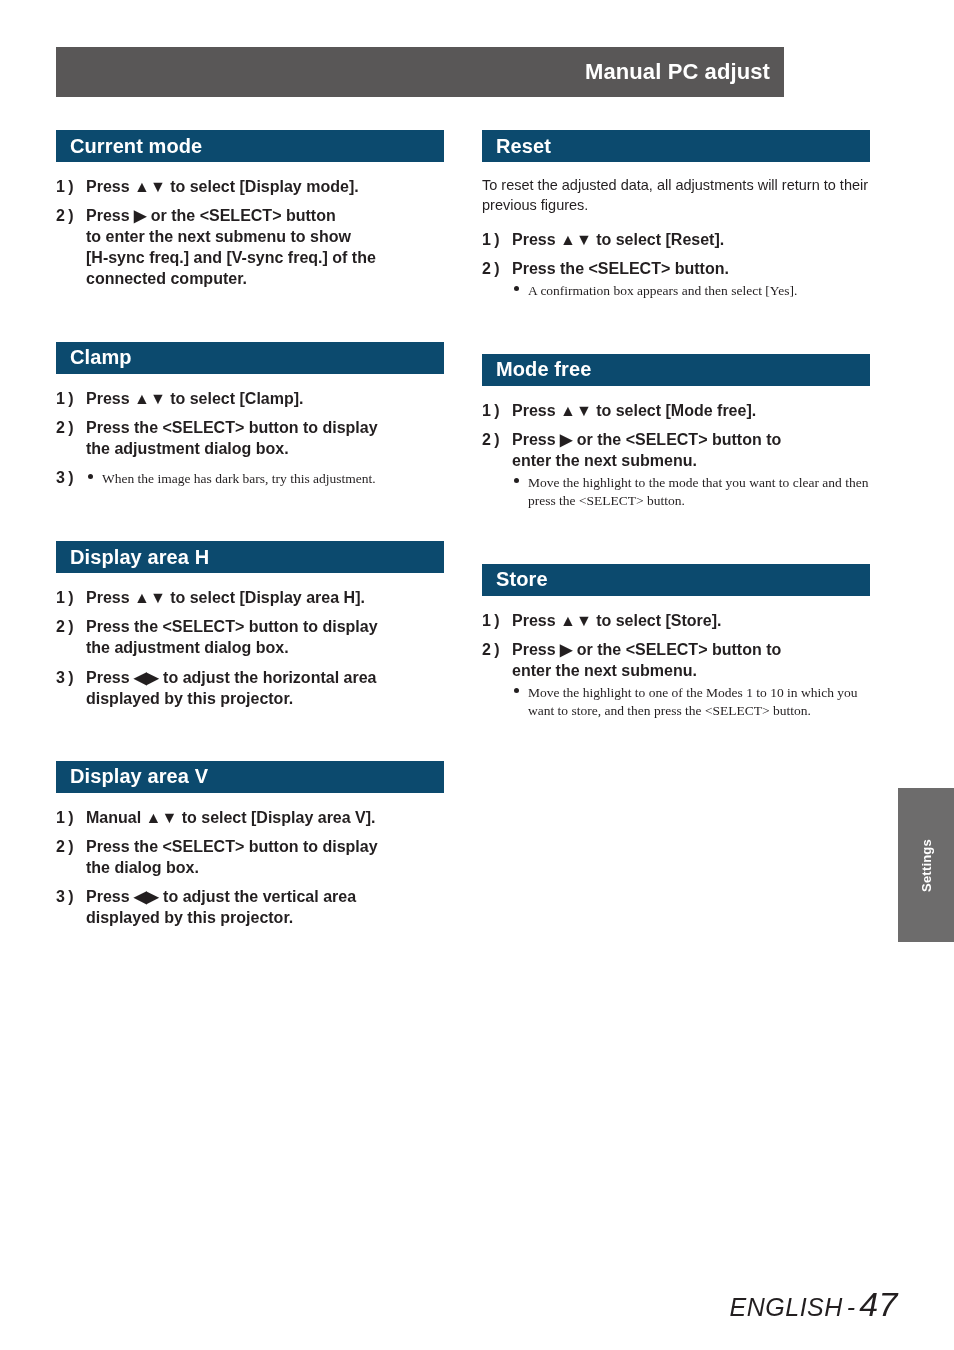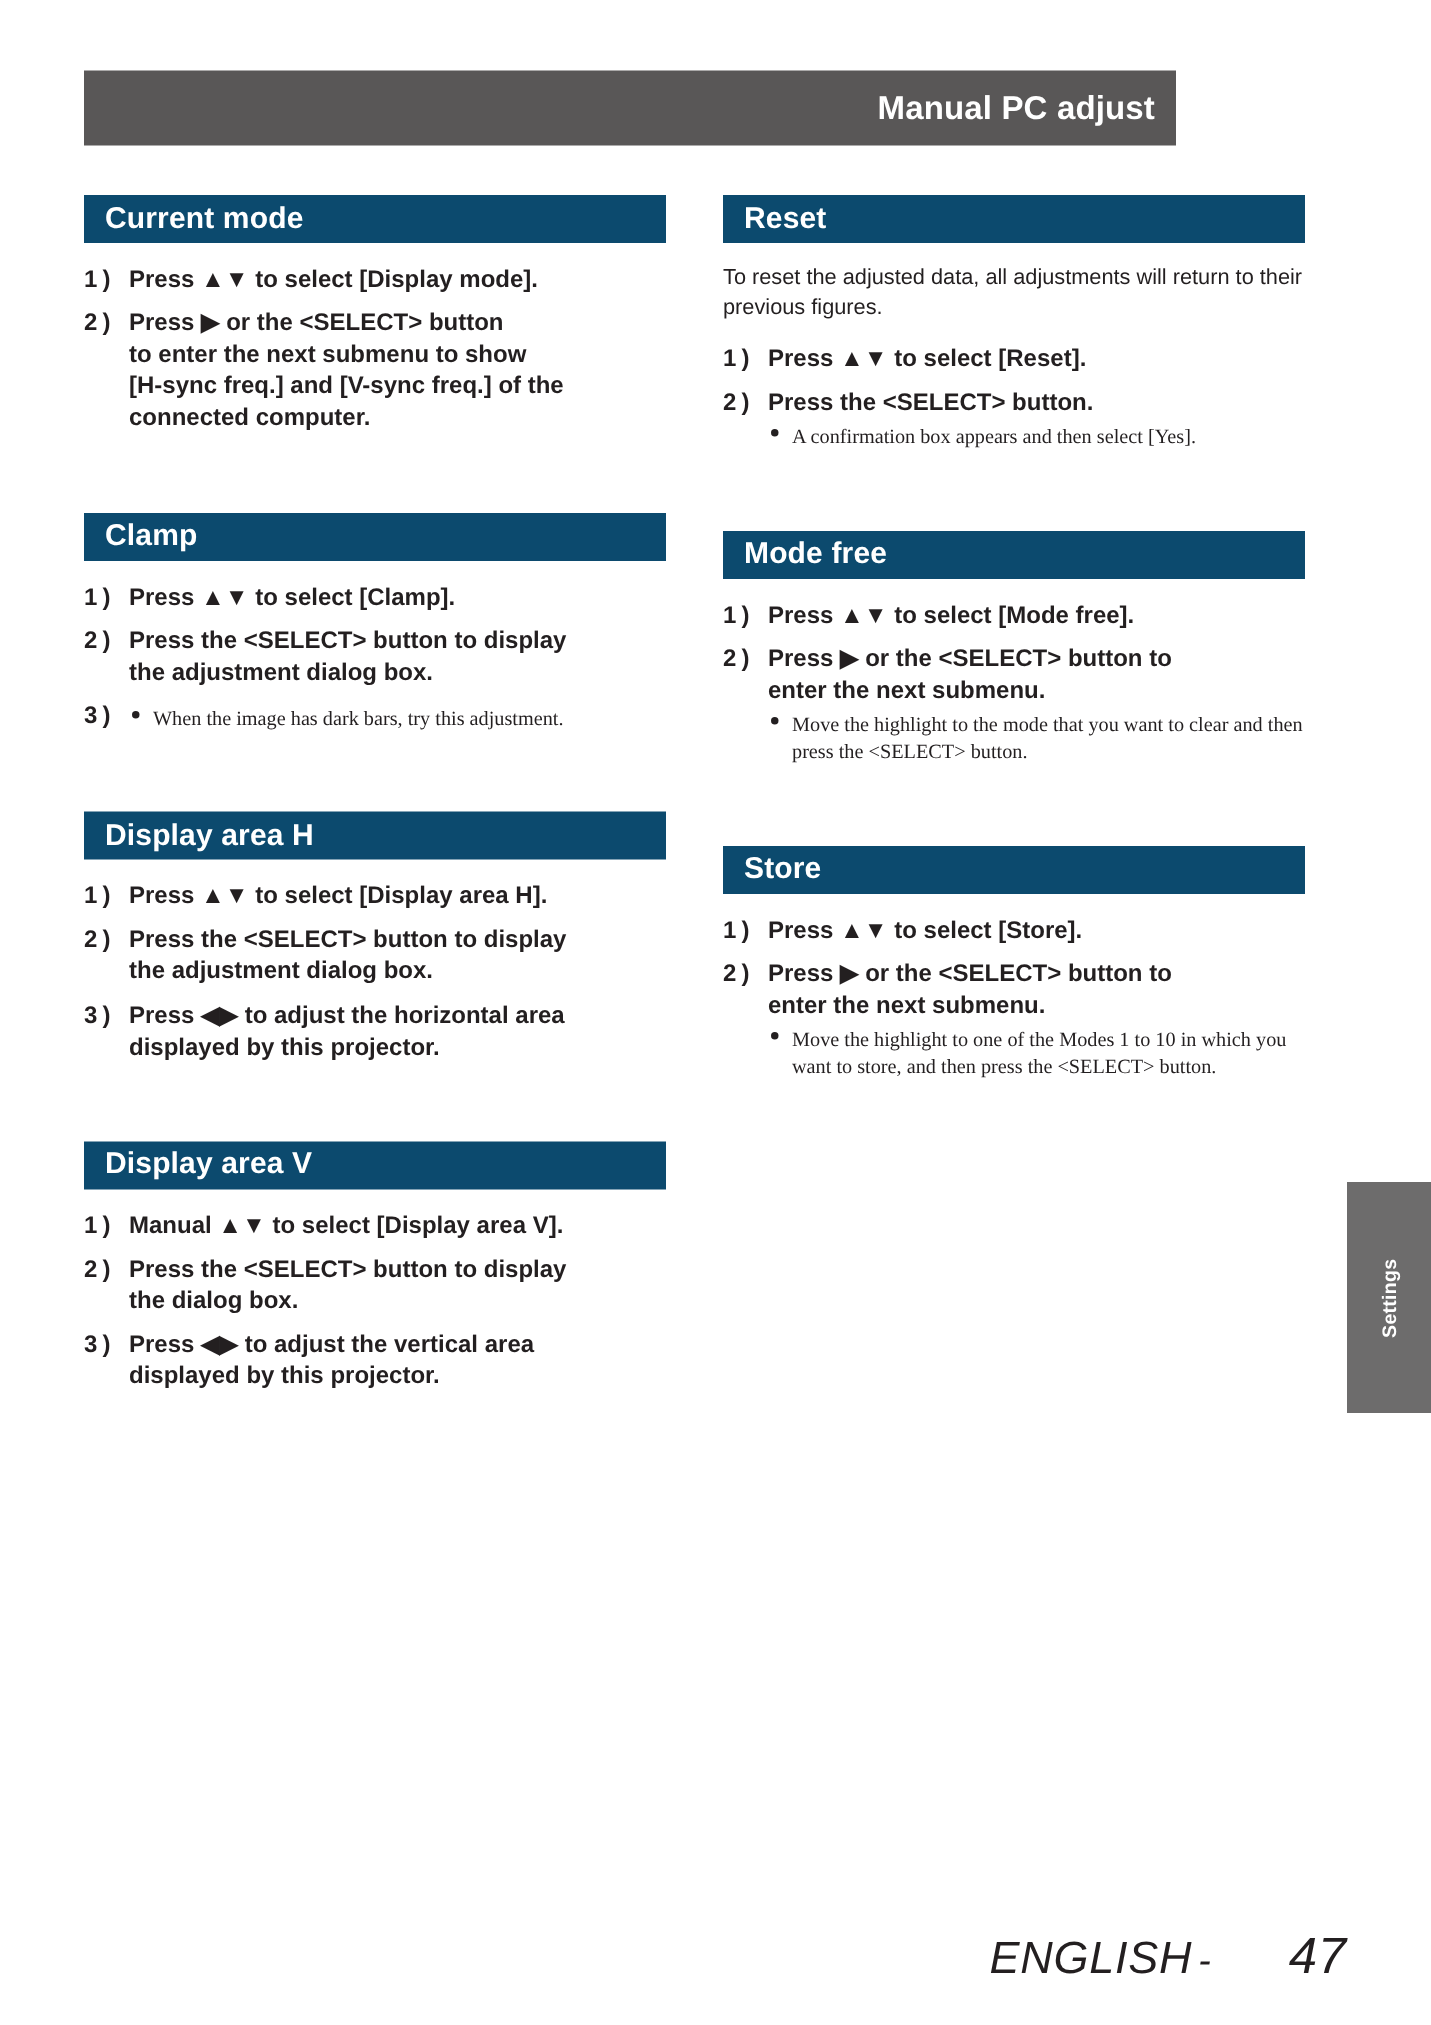--- a/index.html
+++ b/index.html
@@ -147,34 +147,33 @@
   .footer {
     position: absolute;
     right: 56px;
     bottom: 26px;
     display: flex;
     align-items: baseline;
     font-style: italic;
     color: #231f20;
   }
   .footer .lang {
-    font-size: 30px;
+    font-size: 25px;
     font-weight: normal;
     letter-spacing: 0.5px;
     margin-left: 47px;
   }
   .footer .sep {
     font-size: 25px;
     padding: 0 4px;
   }
   .footer .pageno {
     font-size: 34px;
     font-weight: normal;
     letter-spacing: 0.5px;
-    margin-left: 48px;
   }
 </style>
 </head>
 <body>
 
 <div class="page-header">
   <span class="title">Manual PC adjust</span>
 </div>
 
 <div class="col col-left" id="left-column">

